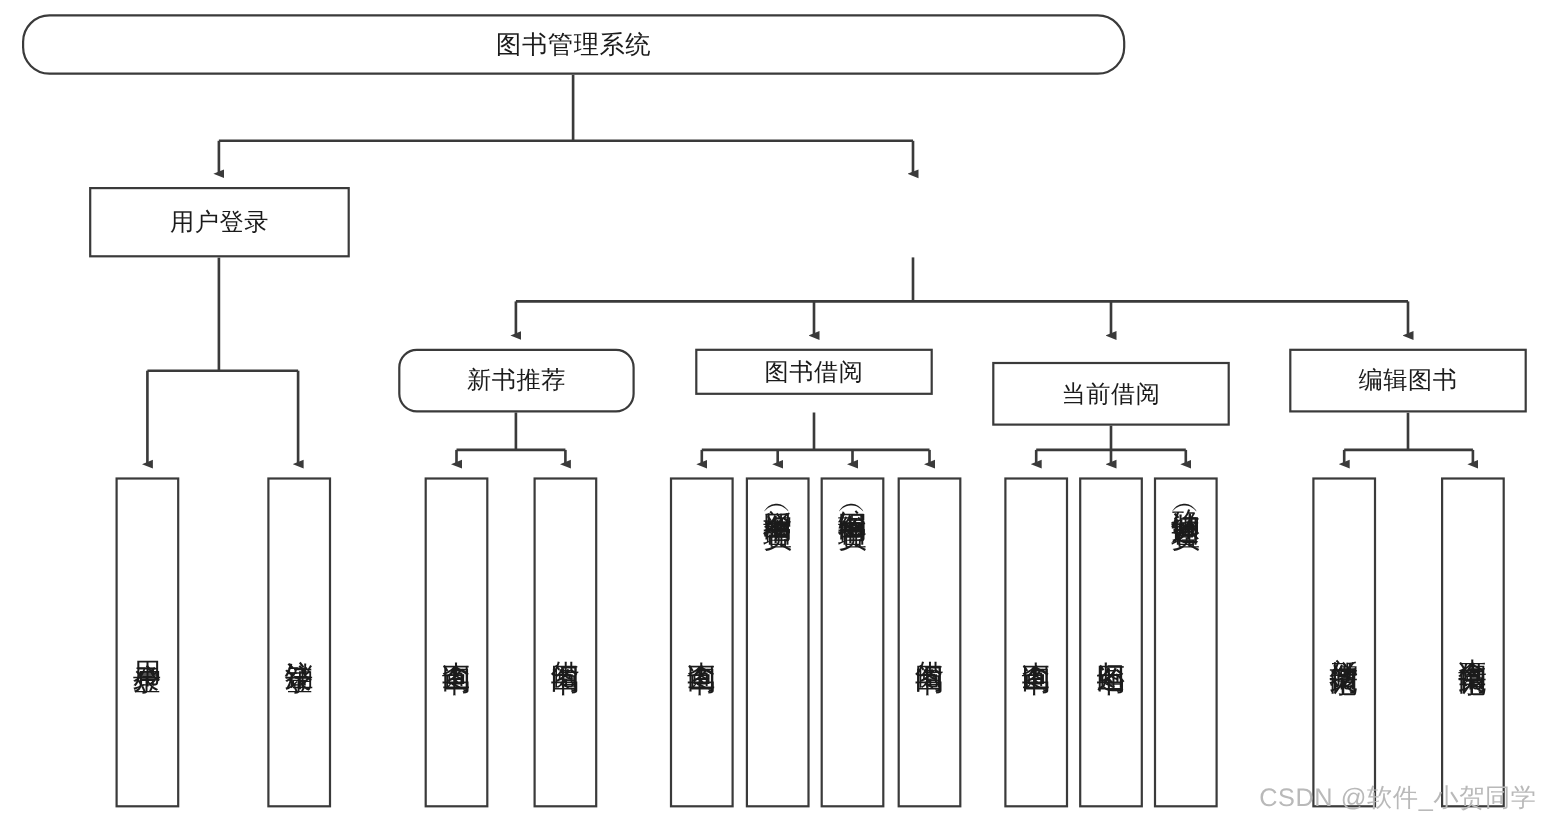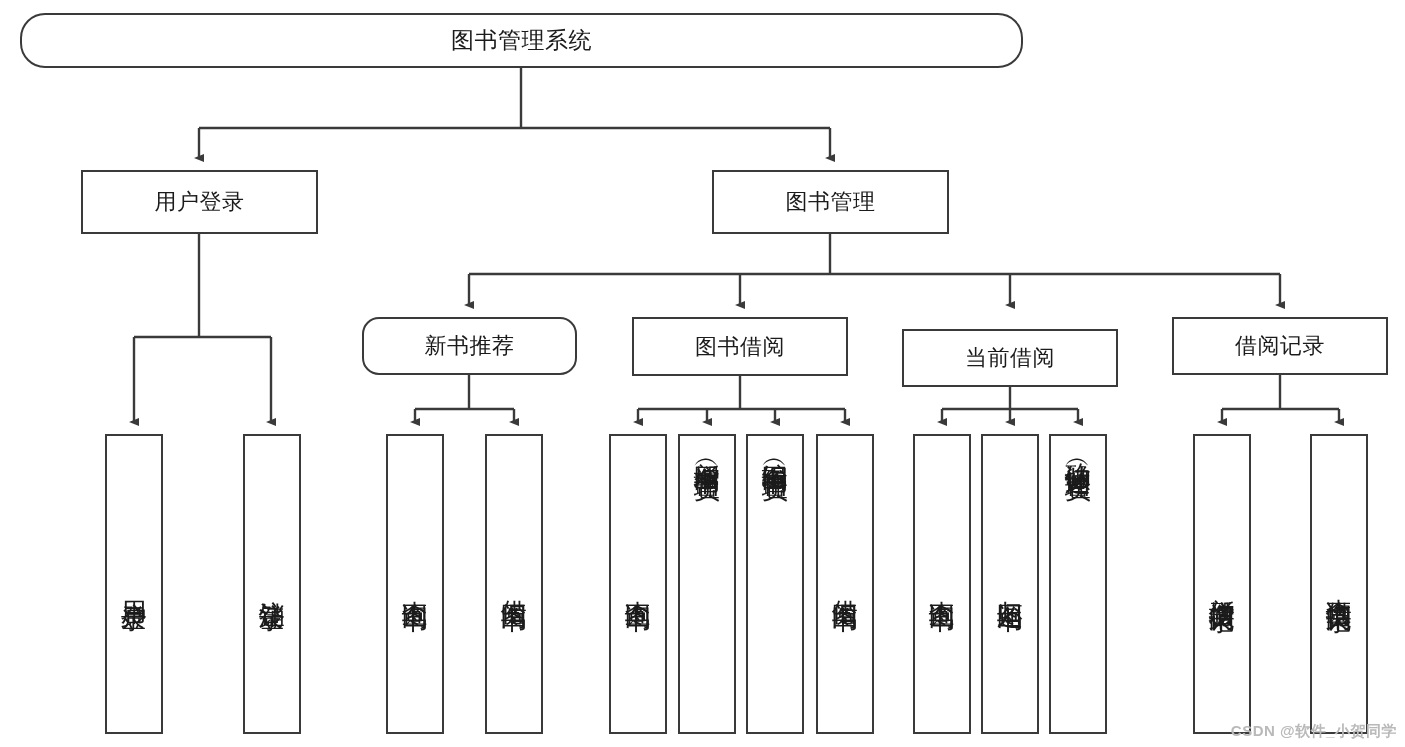--- a/index.html
+++ b/index.html
@@ -66,26 +66,25 @@
   }
   
   .node.vert.short {
     align-items: center;
     padding-top: 0;
   }
   .watermark {
     position: absolute;
     right: 8px;
     bottom: 6px;
-    font-size: 15px;
+    font-size: 23px;
     color: #b9b9b9;
     letter-spacing: 0.5px;
     white-space: nowrap;
     user-select: none;
-    font-weight: bold;
   }
 </style>
 </head>
 <body>
 
 <div id="diagram-root">
 
   <svg class="connectors" viewBox="0 0 1405 747">
     <defs>
       <marker id="arrow" markerWidth="10" markerHeight="10" refX="5" refY="5" orient="auto" markerUnits="userSpaceOnUse">
@@ -136,35 +135,32 @@
     </g>
   </svg>
 
   <div class="node horiz root" style="left:20px; top:13px; width:1003px; height:55px;border-radius:25px;">
     <span class="label">图书管理系统</span>
   </div>
 
   <div class="node horiz" style="left:81px; top:170px; width:237px; height:64px;">
     <span class="label">用户登录</span>
   </div>
-  <div class="node horiz" style="left:712px; top:170px; width:237px; height:64px;">
-    <span class="label">图书管理</span>
-  </div>
 
   <div class="node horiz" style="left:362px; top:317px; width:215px; height:58px;border-radius:17px;">
     <span class="label">新书推荐</span>
   </div>
-  <div class="node horiz" style="left:632px; top:317px; width:216px; height:59px;">
+  <div class="node horiz" style="left:632px; top:317px; width:216px; height:42px;">
     <span class="label">图书借阅</span>
   </div>
   <div class="node horiz" style="left:902px; top:317px; width:216px; height:58px;margin-top:12px;">
     <span class="label">当前借阅</span>
   </div>
   <div class="node horiz" style="left:1172px; top:317px; width:216px; height:58px;">
-    <span class="label">借阅记录</span>
+    <span class="label">编辑图书</span>
   </div>
 
   <div class="node vert short" style="left:105px; top:434px; width:58px; height:300px;">
     <span class="label">用户登录</span>
   </div>
   <div class="node vert short" style="left:243px; top:434px; width:58px; height:300px;">
     <span class="label">注销登录</span>
   </div>
 
   <div class="node vert short" style="left:386px; top:434px; width:58px; height:300px;">

